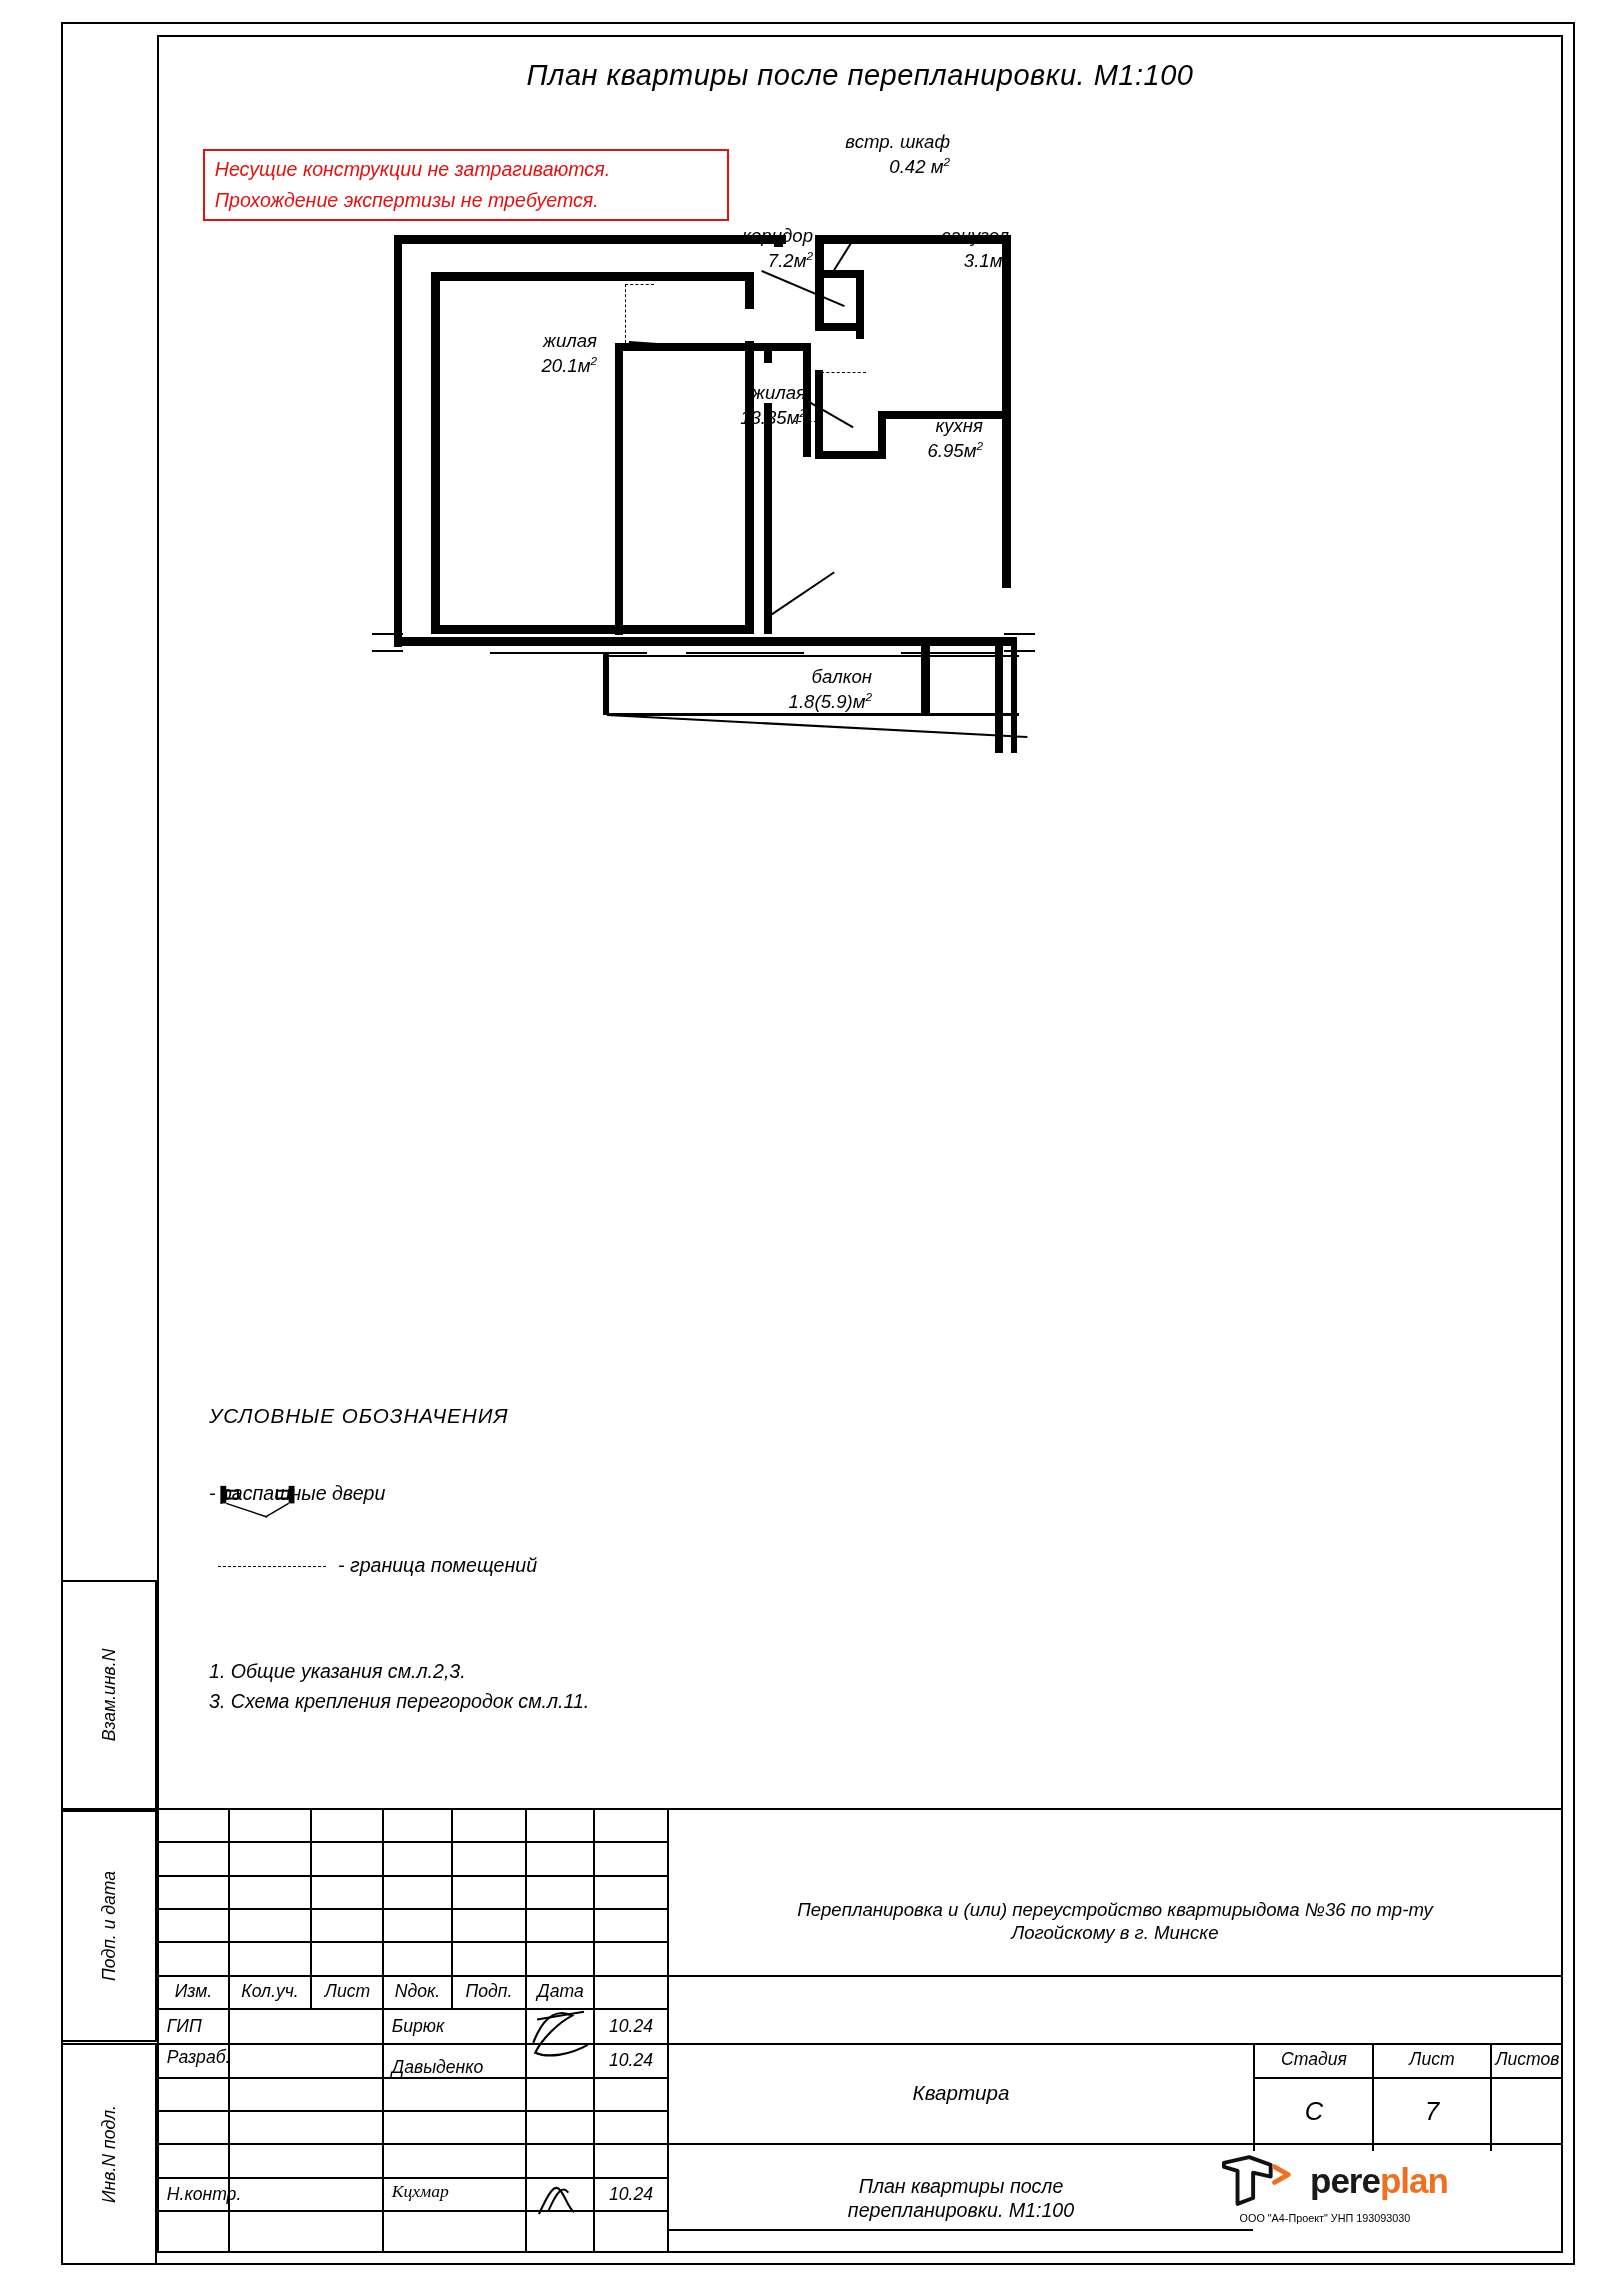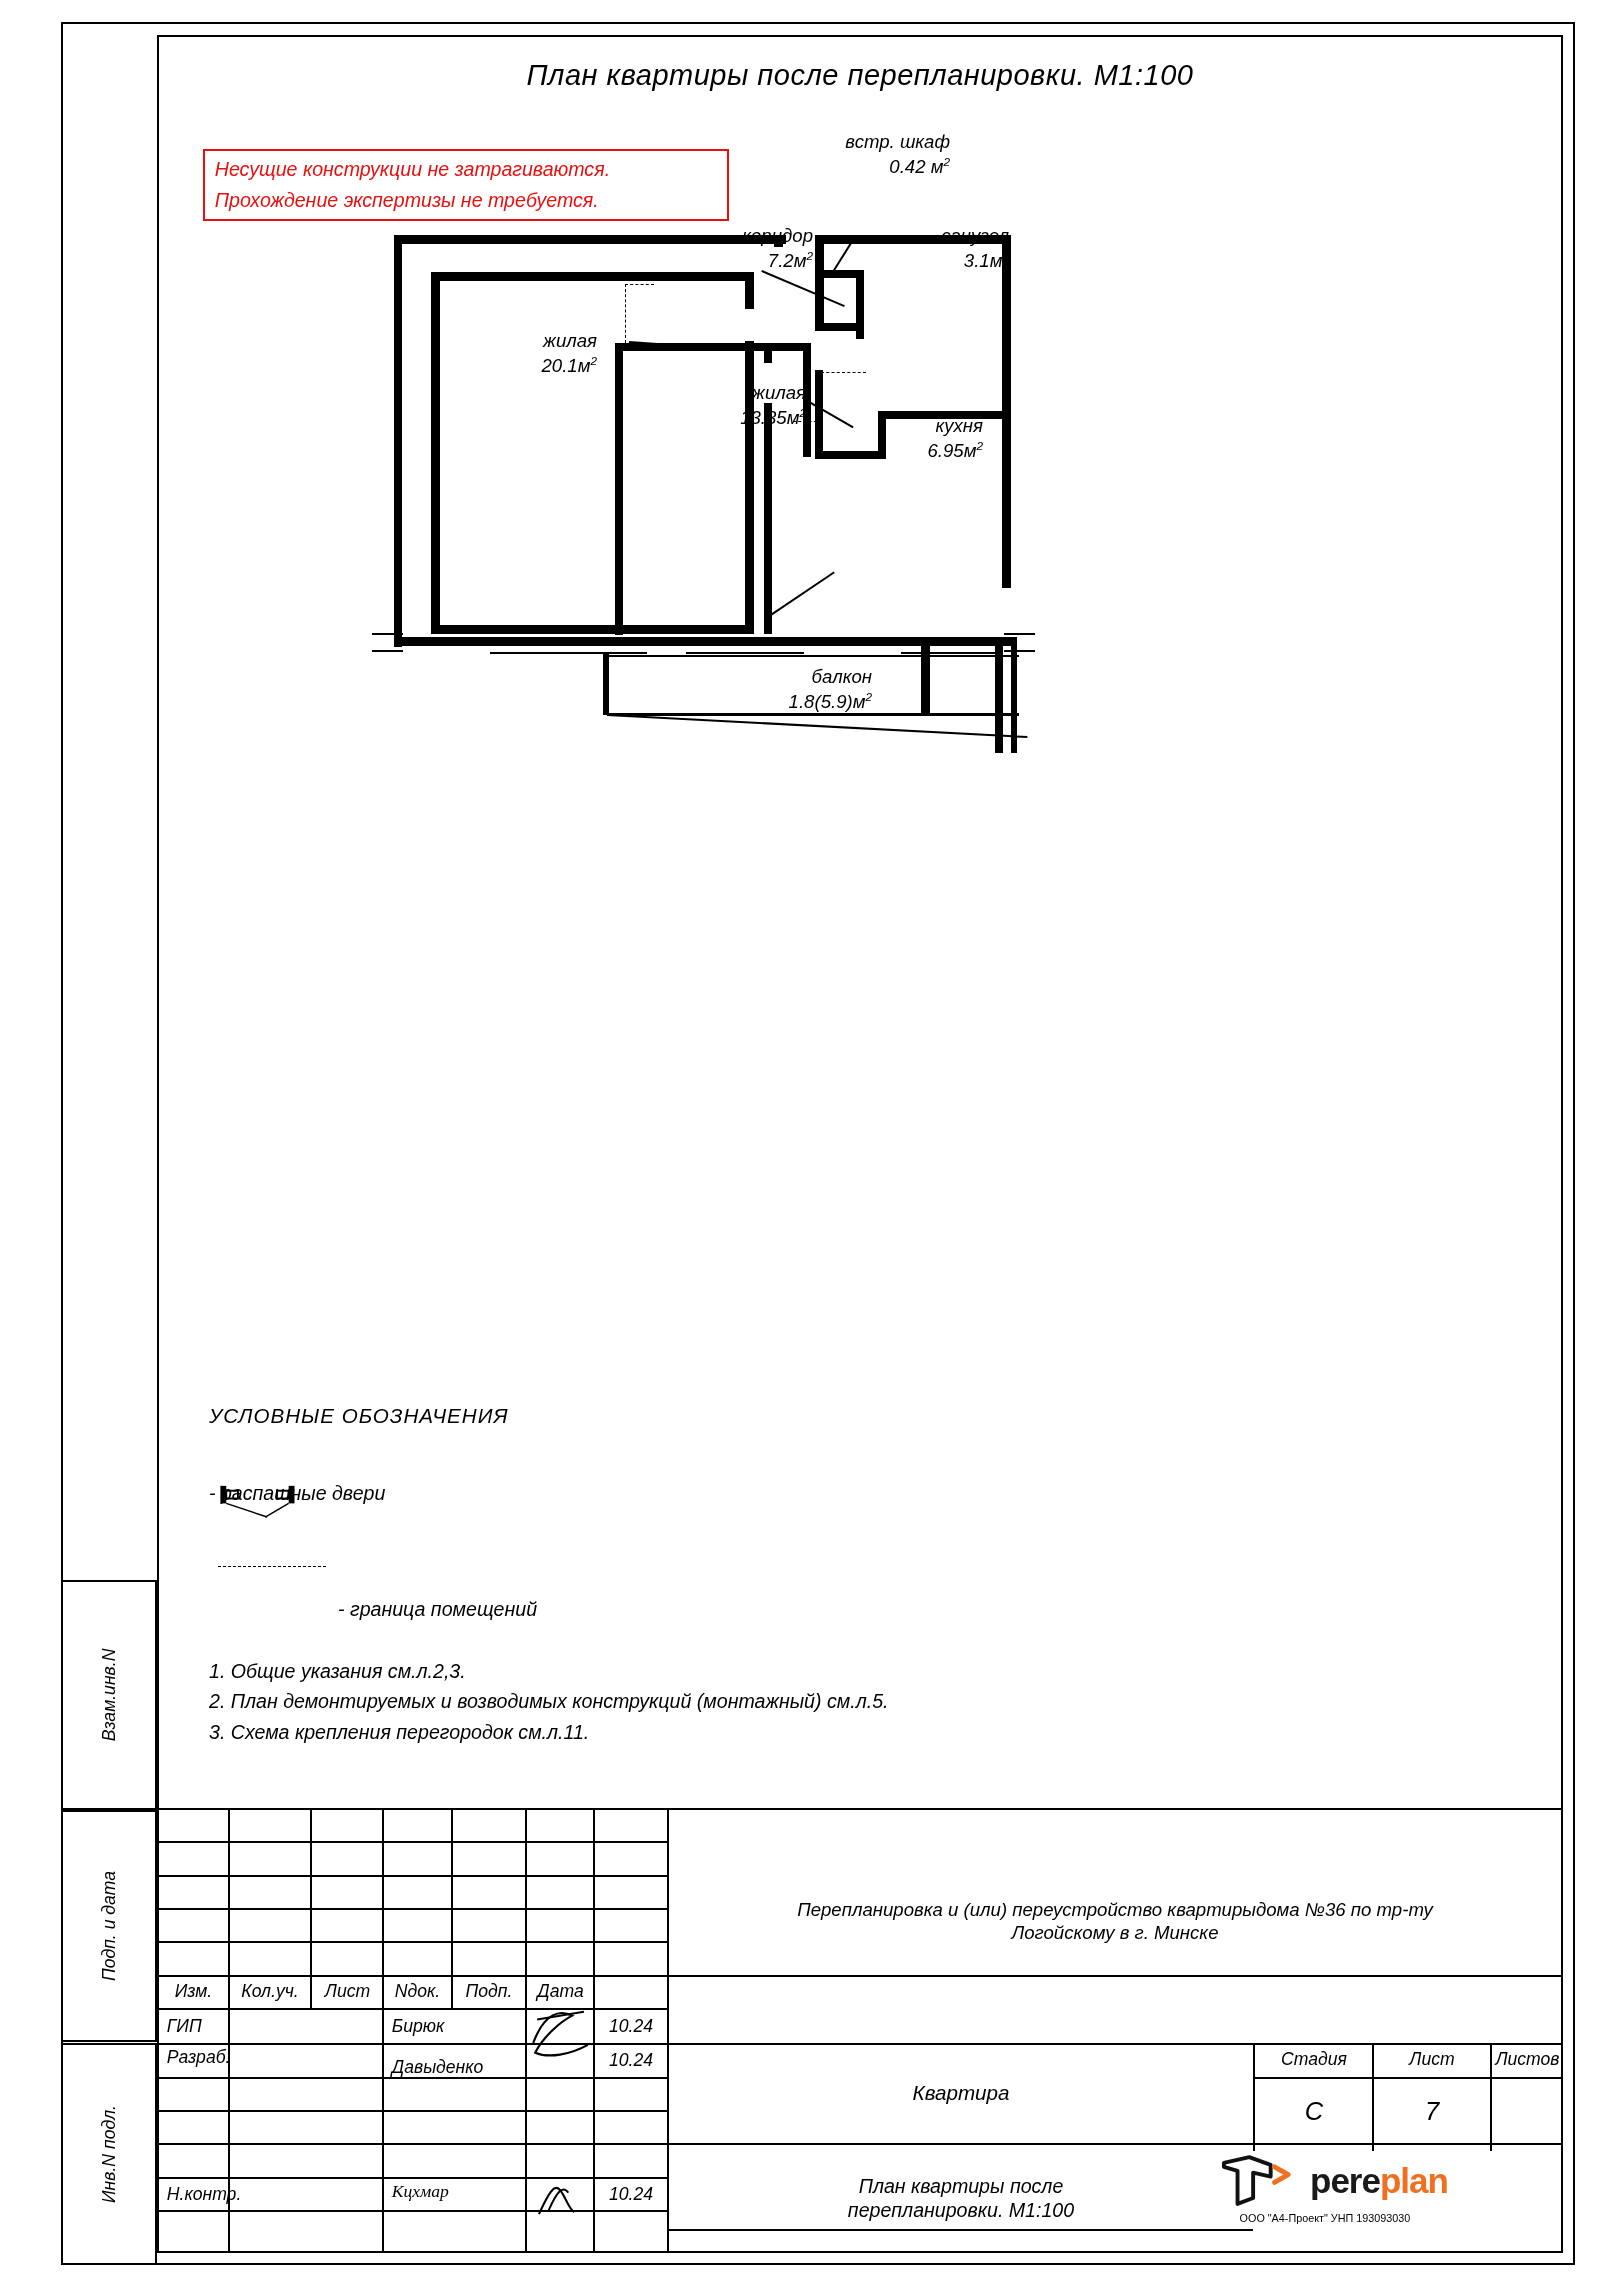--- a/index.html
+++ b/index.html
@@ -24,21 +24,21 @@
   .room-lbl{position:absolute;text-align:right;font-style:italic;font-size:18.6px;color:#000;white-space:nowrap;line-height:1.35;}
   .room-lbl sup{font-size:11.8px;}
   .thin{position:absolute;background:#000;}
   .dash-h{position:absolute;border-top:1.5px dashed #000;height:0;}
   .dash-v{position:absolute;border-left:1.5px dashed #000;width:0;}
   .leader{position:absolute;background:#000;height:1.5px;transform-origin:0 0;}
 
   
   .legend-title{position:absolute;left:209px;top:1404px;font-style:italic;font-size:20.6px;letter-spacing:1px;}
   .legend-row1{position:absolute;left:209px;top:1482px;font-style:italic;font-size:19.6px;}
-  .legend-row2{position:absolute;left:338px;top:1554px;font-style:italic;font-size:19.6px;margin-top:44px;}
+  .legend-row2{position:absolute;left:338px;top:1554px;font-style:italic;font-size:19.6px;}
   .legend-sym1{position:absolute;left:218px;top:1480px;width:113px;height:39px;}
   .legend-sym2{position:absolute;left:218px;top:1566px;width:108px;height:2px;border-top:1.5px dashed #000;}
 
   .notes{position:absolute;left:209px;top:1656px;font-style:italic;font-size:19.6px;line-height:1.55;white-space:nowrap;}
 
   
   .lbox{position:absolute;border:2px solid #000;box-sizing:border-box;}
   .lbox span{position:absolute;left:50%;top:50%;transform:translate(-50%,-50%) rotate(-90deg);white-space:nowrap;font-style:italic;font-size:17.6px;}
 
   
@@ -188,21 +188,20 @@
       <line x1="72" y1="24" x2="48" y2="38" stroke="#000" stroke-width="1.5"></line>
     </svg>
   </div>
   <div class="legend-row1">- распашные двери</div>
 
   <div class="legend-sym2"></div>
   <div class="legend-row2">- граница помещений</div>
 
   <div class="notes">
     <div>1. Общие указания см.л.2,3.</div>
-    <div>2. План демонтируемых и возводимых конструкций (монтажный) см.л.5.</div>
     <div>3. Схема крепления перегородок см.л.11.</div>
   </div>
 
   <div class="lbox" style="left:61px; top:1580px; width:96px; height:230px;">
     <span>Взам.инв.N</span>
   </div>
   <div class="lbox" style="left:61px; top:1810px; width:96px; height:232px;">
     <span>Подп. и дата</span>
   </div>
   <div class="lbox" style="left:61px; top:2043px; width:96px; height:222px;">

